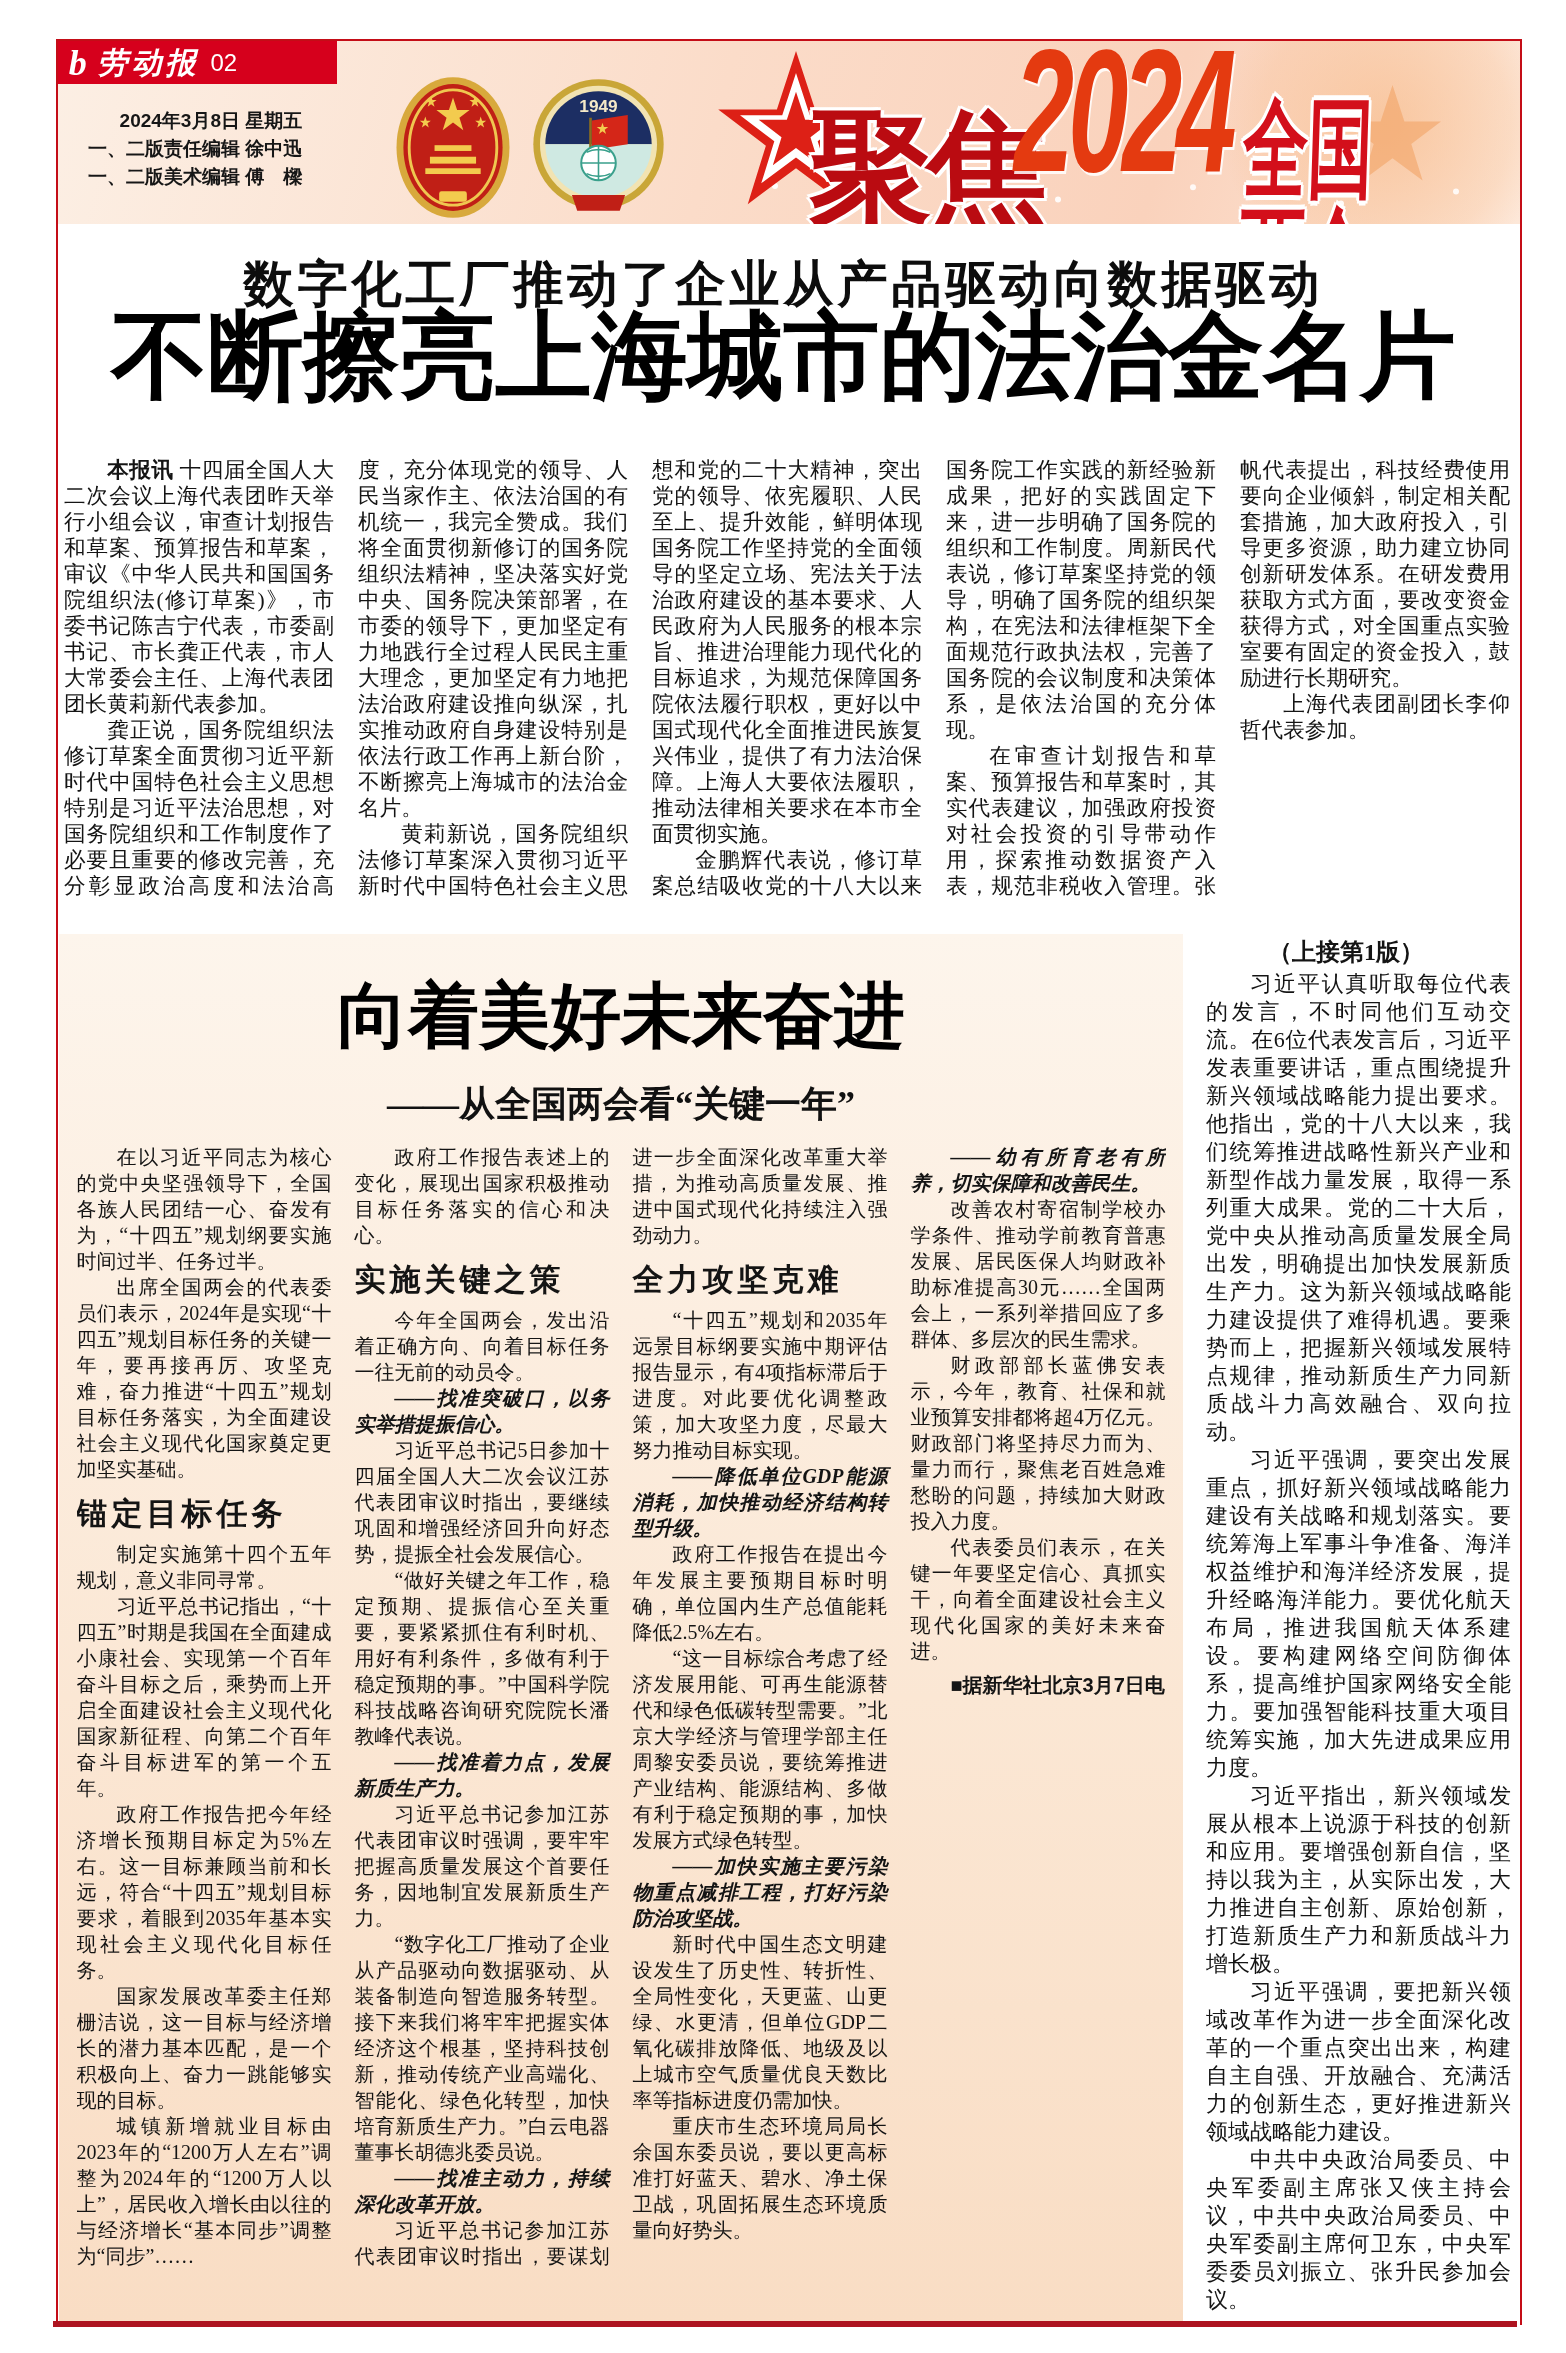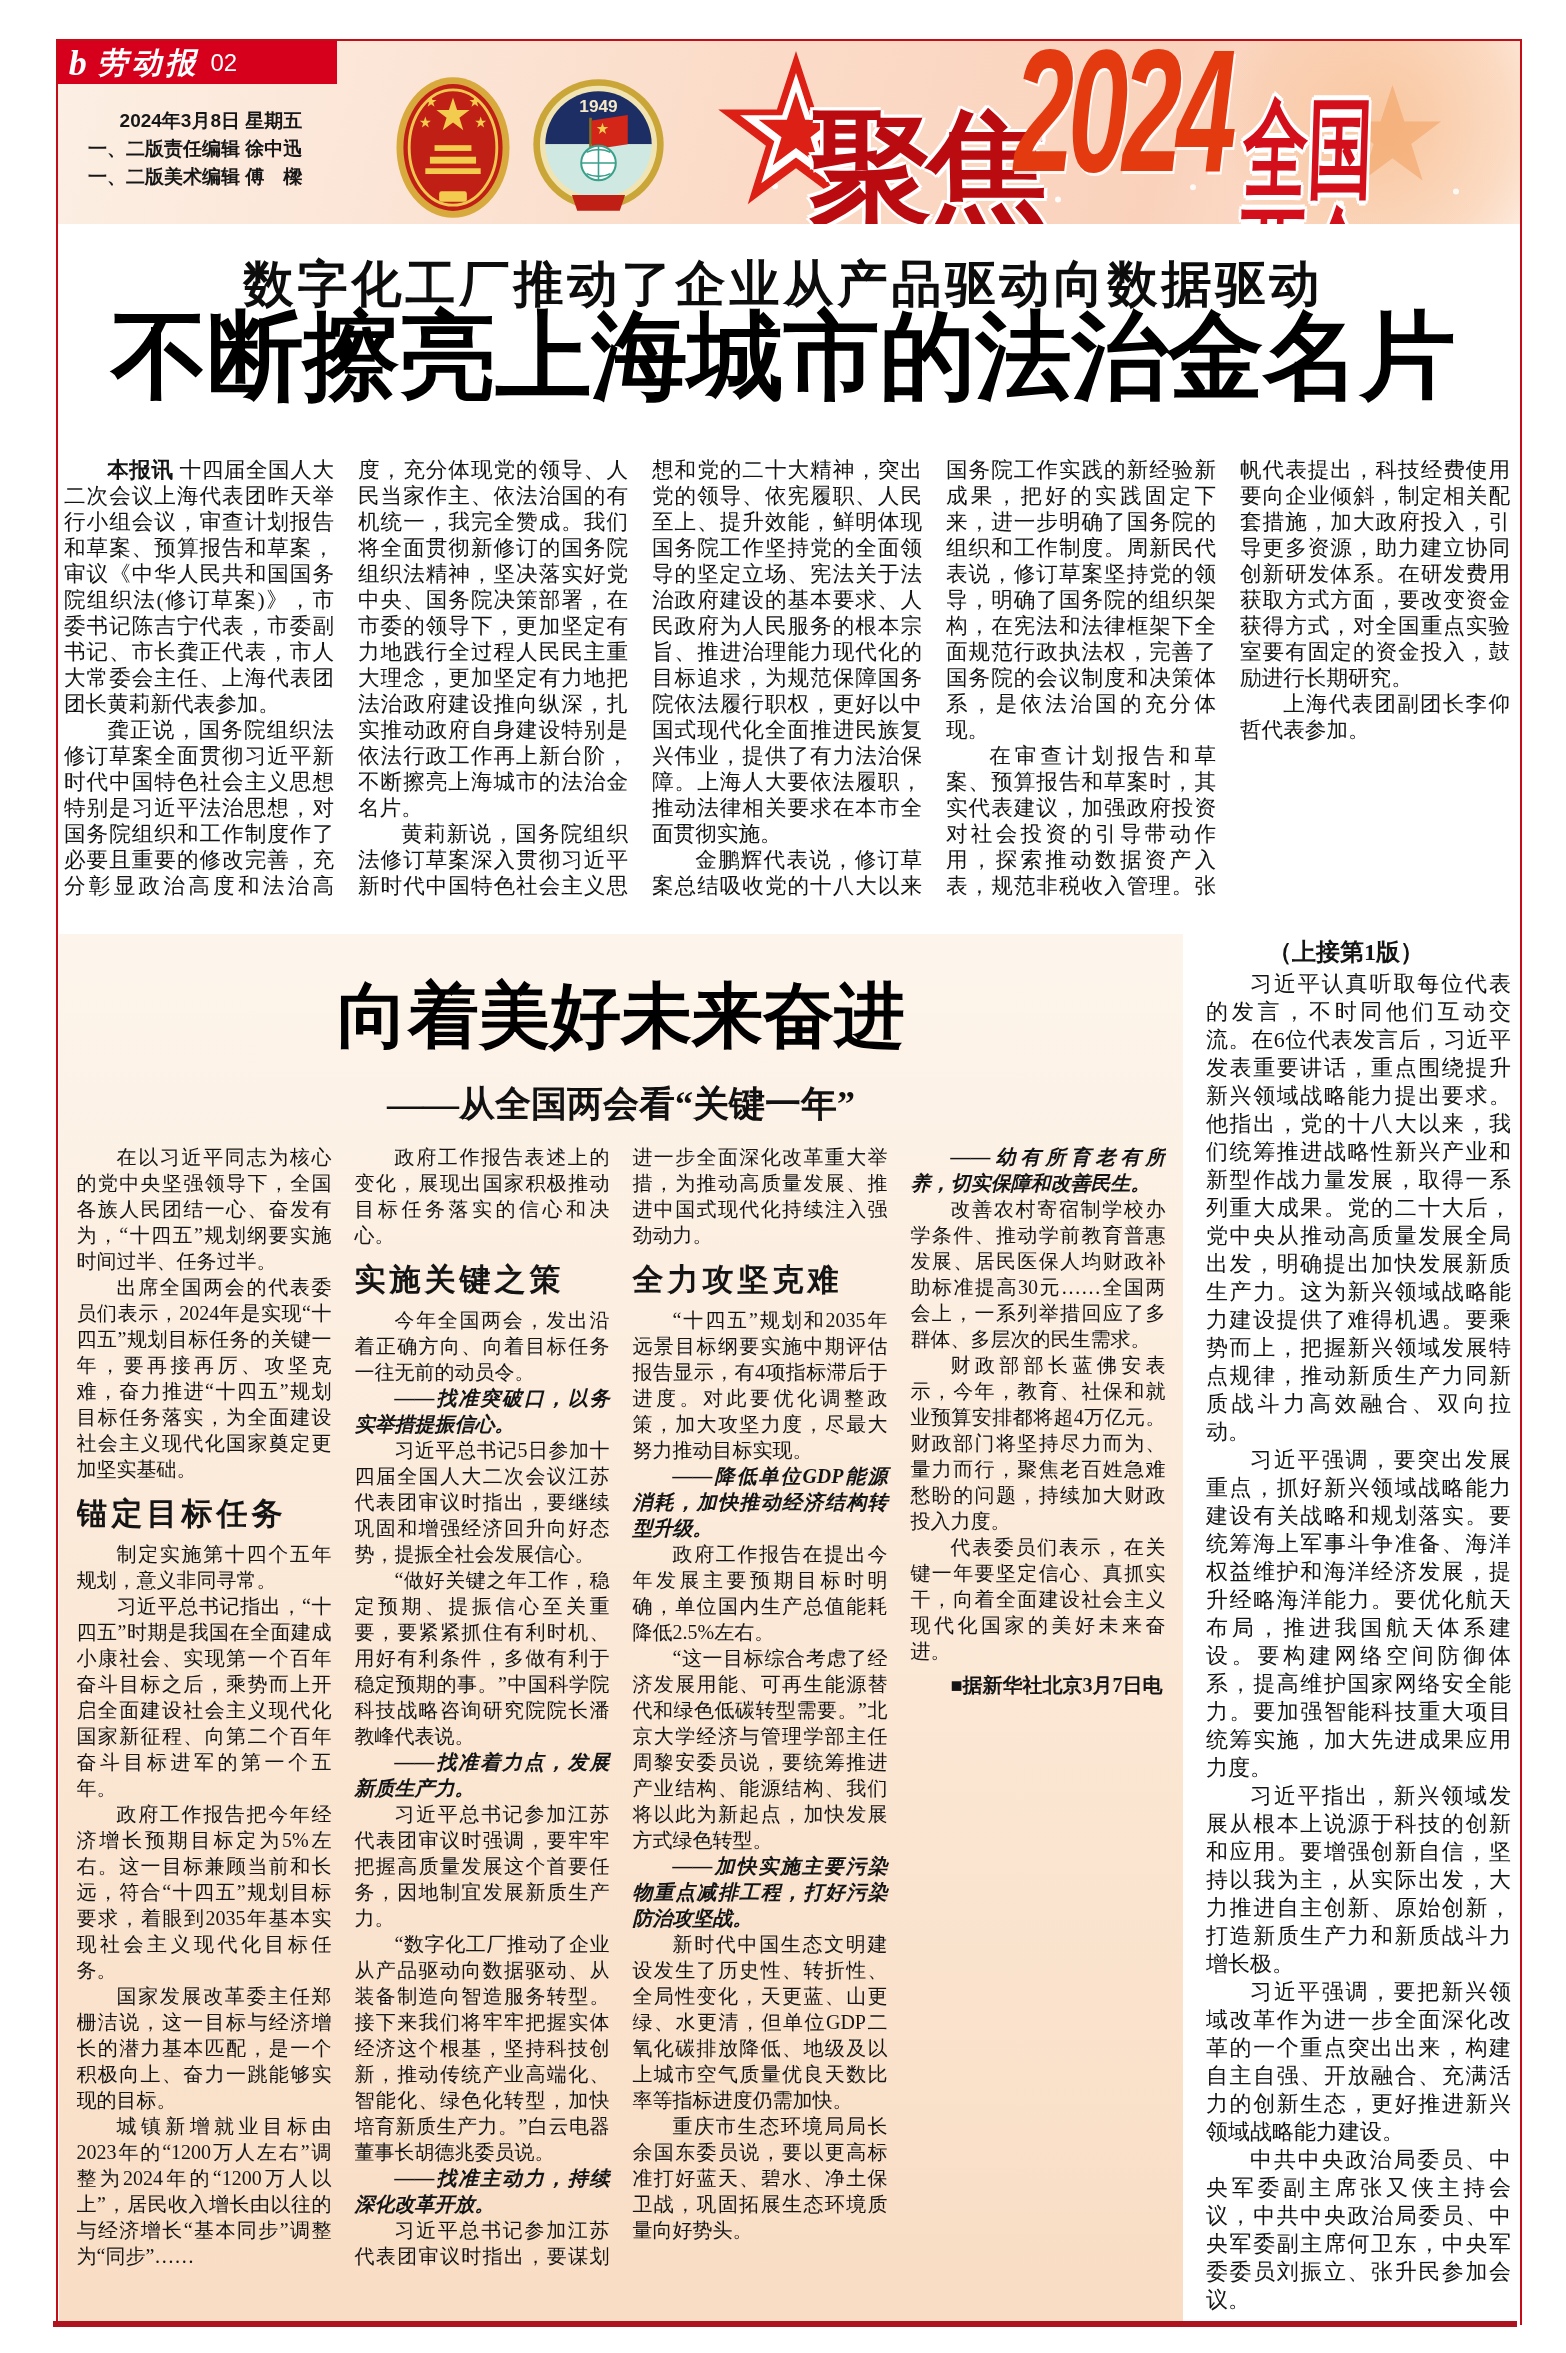--- a/index.html
+++ b/index.html
@@ -45,21 +45,21 @@
         transform:scaleX(.62);transform-origin:left top;text-shadow:2.7px 2.7px 0 rgba(255,255,255,.85);}
   #banner-event{position:absolute;left:1187px;top:54px;font-family:"Liberation Sans",sans-serif;
         font-weight:900;font-size:108px;line-height:1;color:#d30f1b;transform:scaleX(.6) skewX(-3deg);transform-origin:left top;
         text-shadow:4.7px 0 0 #fff,-4.7px 0 0 #fff,0 4.7px 0 #fff,0 -4.7px 0 #fff,3.4px 3.4px 0 #fff,-3.4px -3.4px 0 #fff,3.4px -3.4px 0 #fff,-3.4px 3.4px 0 #fff;}
   
   #kicker{position:absolute;left:0;right:0;top:251px;text-align:center;font-size:50px;font-weight:700;
           letter-spacing:4px;color:#0d0d0d;}
   #headline{position:absolute;left:0;right:0;top:307px;text-align:center;font-size:96px;line-height:1.05;
           font-weight:900;color:#000;}
   
-  .body-text p{margin:0;text-indent:2em;text-align:justify;font-family:Liberation Serif, serif;}
+  .body-text p{margin:0;text-indent:2em;text-align:justify;}
   .lead{font-style:italic;font-weight:700;}
   .subhead{text-indent:0 !important;text-align:right;font-family:"Liberation Sans",sans-serif;
            font-weight:900;font-size:31px;letter-spacing:4px;margin:19px 0 13.5px !important;break-after:avoid;}
   .credit{font-family:"Liberation Sans",sans-serif;font-weight:700;text-indent:1em;margin-top:8px !important;}
   
   #a1-body{position:absolute;left:64px;top:457px;width:1446px;height:453px;overflow:hidden;
            column-count:5;column-gap:24px;column-fill:auto;font-size:21.6px;line-height:26px;}
   
   #peach-box{position:absolute;left:59px;top:934px;width:1124px;height:1387px;overflow:hidden;
            background:linear-gradient(180deg,#fdf5ec 0%,#fbe7d4 55%,#f9ddc4 100%);}
@@ -173,21 +173,21 @@
       <p>“做好关键之年工作，稳定预期、提振信心至关重要，要紧紧抓住有利时机、用好有利条件，多做有利于稳定预期的事。”中国科学院科技战略咨询研究院院长潘教峰代表说。</p>
       <p class="lead">——找准着力点，发展新质生产力。</p>
       <p>习近平总书记参加江苏代表团审议时强调，要牢牢把握高质量发展这个首要任务，因地制宜发展新质生产力。</p>
       <p>“数字化工厂推动了企业从产品驱动向数据驱动、从装备制造向智造服务转型。接下来我们将牢牢把握实体经济这个根基，坚持科技创新，推动传统产业高端化、智能化、绿色化转型，加快培育新质生产力。”白云电器董事长胡德兆委员说。</p>
       <p class="lead">——找准主动力，持续深化改革开放。</p>
       <p>习近平总书记参加江苏代表团审议时指出，要谋划进一步全面深化改革重大举措，为推动高质量发展、推进中国式现代化持续注入强劲动力。</p>
       <p class="subhead">全力攻坚克难</p>
       <p>“十四五”规划和2035年远景目标纲要实施中期评估报告显示，有4项指标滞后于进度。对此要优化调整政策，加大攻坚力度，尽最大努力推动目标实现。</p>
       <p class="lead">——降低单位GDP能源消耗，加快推动经济结构转型升级。</p>
       <p>政府工作报告在提出今年发展主要预期目标时明确，单位国内生产总值能耗降低2.5%左右。</p>
-      <p>“这一目标综合考虑了经济发展用能、可再生能源替代和绿色低碳转型需要。”北京大学经济与管理学部主任周黎安委员说，要统筹推进产业结构、能源结构、我们将以此为新起点，加快发展方式绿色转型。</p>
+      <p>“这一目标综合考虑了经济发展用能、可再生能源替代和绿色低碳转型需要。”北京大学经济与管理学部主任周黎安委员说，要统筹推进产业结构、能源结构、多做有利于稳定预期的事，加快发展方式绿色转型。</p>
       <p class="lead">——加快实施主要污染物重点减排工程，打好污染防治攻坚战。</p>
       <p>新时代中国生态文明建设发生了历史性、转折性、全局性变化，天更蓝、山更绿、水更清，但单位GDP二氧化碳排放降低、地级及以上城市空气质量优良天数比率等指标进度仍需加快。</p>
       <p>重庆市生态环境局局长余国东委员说，要以更高标准打好蓝天、碧水、净土保卫战，巩固拓展生态环境质量向好势头。</p>
       <p class="lead">——幼有所育老有所养，切实保障和改善民生。</p>
       <p>改善农村寄宿制学校办学条件、推动学前教育普惠发展、居民医保人均财政补助标准提高30元……全国两会上，一系列举措回应了多群体、多层次的民生需求。</p>
       <p>财政部部长蓝佛安表示，今年，教育、社保和就业预算安排都将超4万亿元。财政部门将坚持尽力而为、量力而行，聚焦老百姓急难愁盼的问题，持续加大财政投入力度。</p>
       <p>代表委员们表示，在关键一年要坚定信心、真抓实干，向着全面建设社会主义现代化国家的美好未来奋进。</p>
       <p class="credit">■据新华社北京3月7日电</p>
     </div>
   </div>

